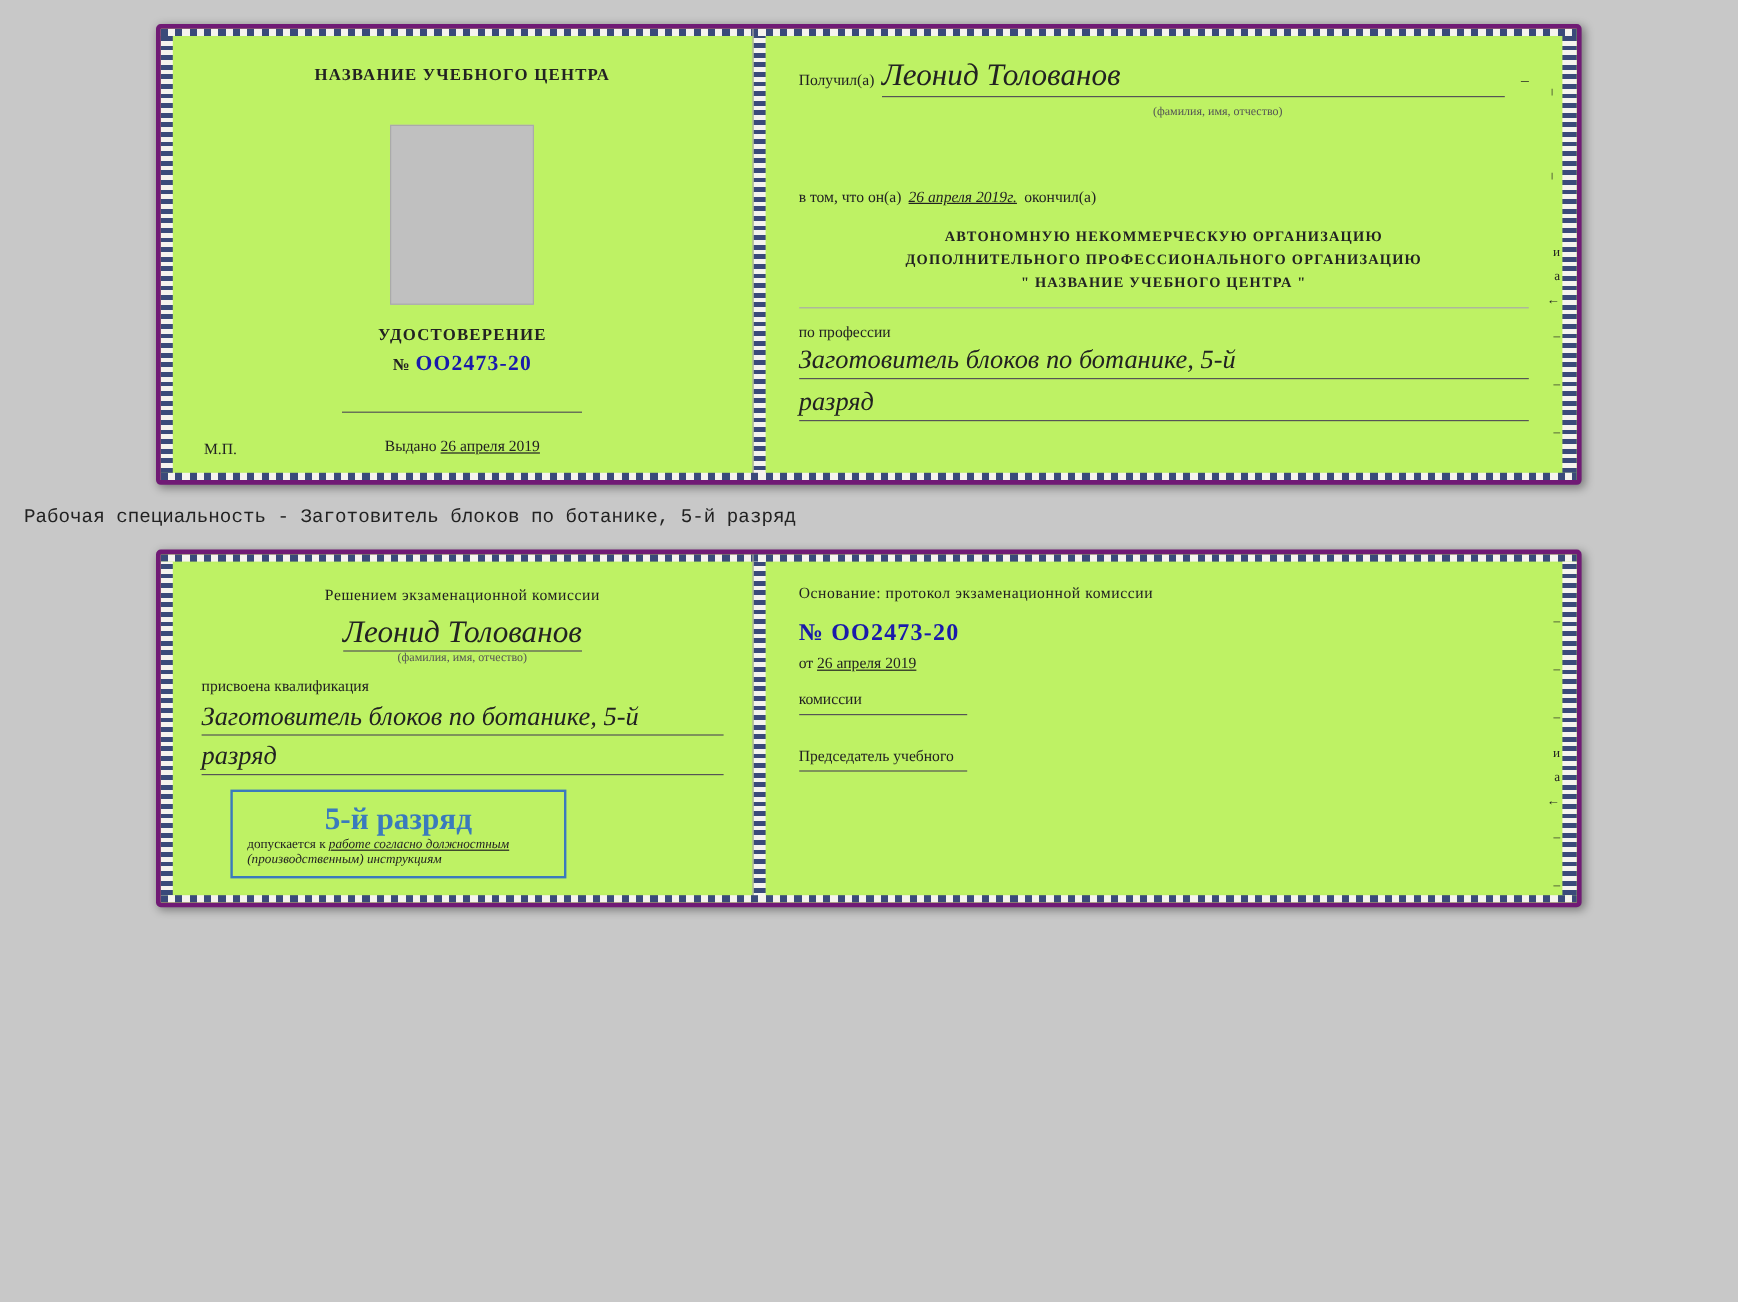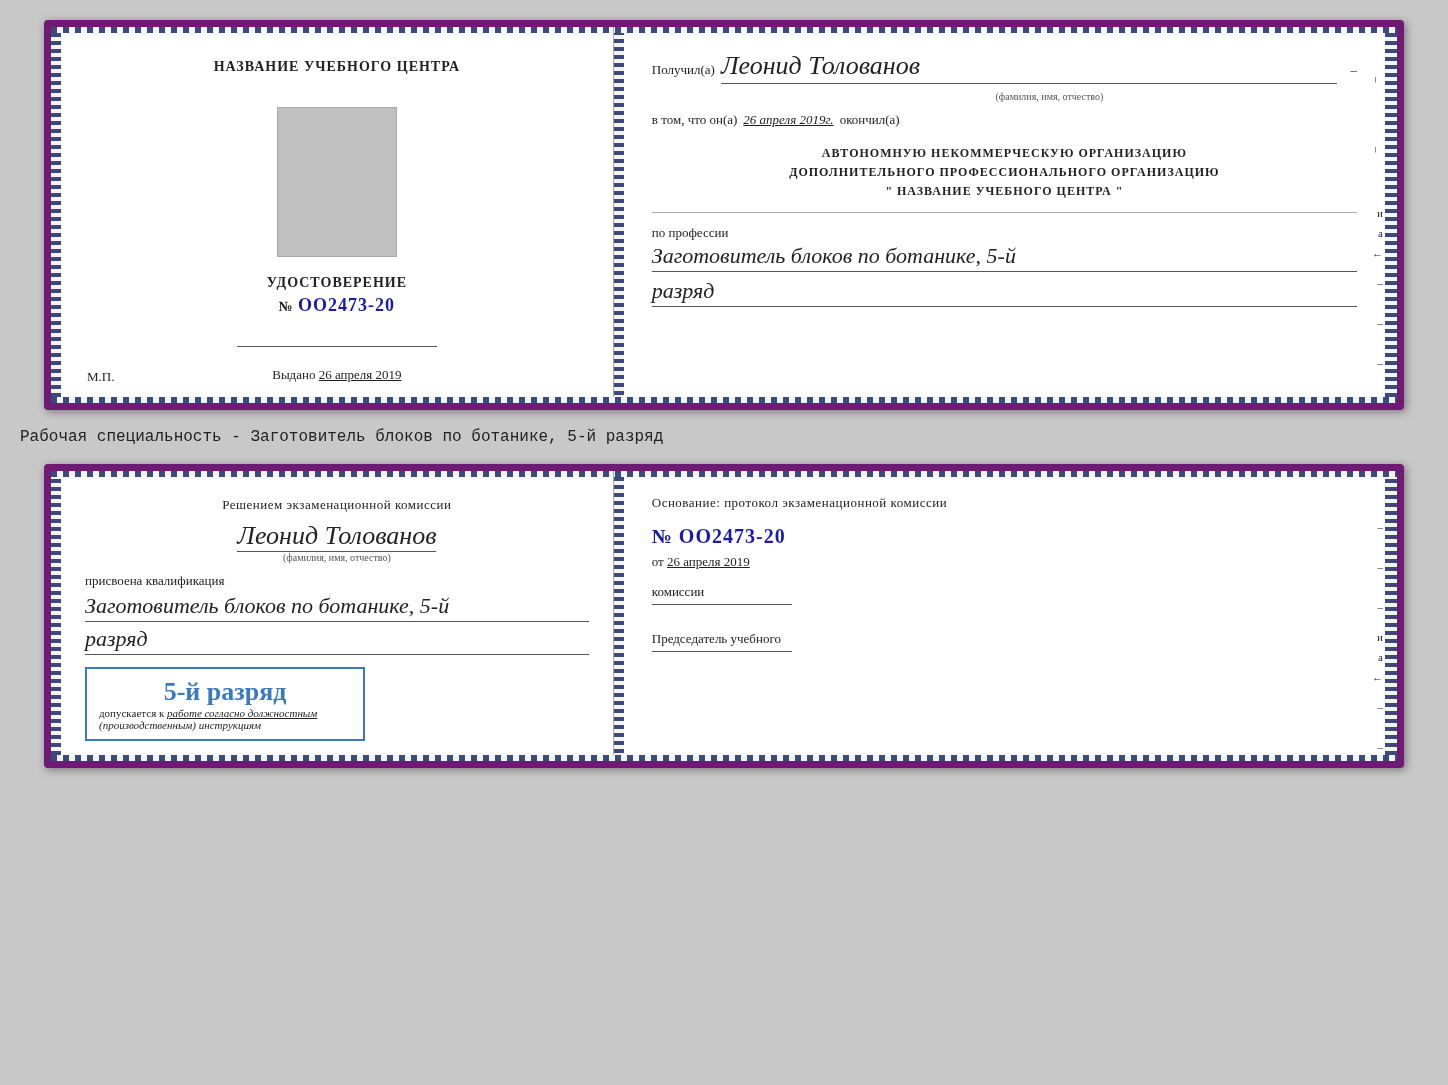--- a/index.html
+++ b/index.html
@@ -9,24 +9,24 @@
       width: 1448px;
       min-height: 1085px;
       display: flex;
       flex-direction: column;
       align-items: center;
       padding: 20px;
       gap: 18px;
     }
 
     .document-card {
-      background: #ffffff;
-      border: 7px solid #701a75;
+      background: #bef264;
+      border: 4px solid #701a75;
       border-radius: 4px;
-      width: 1360px;
+      width: 1188px;
       display: flex;
       position: relative;
       overflow: hidden;
       box-shadow: inset 0 0 8px rgba(0,0,0,0.2), 2px 2px 8px rgba(0,0,0,0.4);
     }
 
     
     .document-card::before {
       content: '';
       position: absolute;
@@ -288,21 +288,21 @@
 
     <div style="display:flex;align-items:baseline;gap:6px;margin-bottom:2px;">
       <span style="font-size:13px;color:#222;">Получил(а)</span>
       <span class="handwritten-name" style="border-bottom:1px solid #555;padding-bottom:2px;flex:1;">Леонид Толованов</span>
       <span style="font-size:13px;color:#222;margin-left:8px;">–</span>
     </div>
     <div style="text-align:center;margin-left:90px;margin-bottom:8px;">
       <span style="font-size:10px;color:#555;">(фамилия, имя, отчество)</span>
     </div>
 
-    <div style="display:flex;align-items:baseline;gap:6px;margin-bottom:8px;font-size:13px;color:#222;">
+    <div style="display:flex;align-items:baseline;gap:6px;margin-bottom:8px;font-size:13px;color:#222;margin-top:47px;">
       <span>в том, что он(а)</span>
       <span style="font-style:italic;text-decoration:underline;">26 апреля 2019г.</span>
       <span>окончил(а)</span>
     </div>
 
     <div class="org-block">
       <div>АВТОНОМНУЮ НЕКОММЕРЧЕСКУЮ ОРГАНИЗАЦИЮ</div>
       <div>ДОПОЛНИТЕЛЬНОГО ПРОФЕССИОНАЛЬНОГО ОРГАНИЗАЦИЮ</div>
       <div>"   НАЗВАНИЕ УЧЕБНОГО ЦЕНТРА   "</div>
     </div>
@@ -338,21 +338,21 @@
     <div style="margin-top:4px;align-self:center;">
       <span class="handwritten-name" style="border-bottom:1px solid #555;display:block;text-align:center;">Леонид Толованов</span>
       <span style="font-size:10px;color:#555;display:block;text-align:center;">(фамилия, имя, отчество)</span>
     </div>
 
     <div style="font-size:13px;color:#222;margin-top:10px;margin-bottom:4px;">присвоена квалификация</div>
 
     <span class="qualification-handwritten" style="width:100%;">Заготовитель блоков по ботанике, 5-й</span>
     <span class="razryad-handwritten" style="width:100%;margin-top:4px;">разряд</span>
 
-    <div class="stamp-box" style="margin-top:12px;align-self:flex-start;border-color:#3a7abd;width:280px;">
+    <div class="stamp-box" style="margin-top:12px;align-self:flex-start;border-color:#3a7abd;width:280px;margin-left:24px;">
       <span class="stamp-rank" style="color:#3a7abd;font-size:26px;font-weight:bold;display:block;text-align:center;">5-й разряд</span>
       <div style="font-size:11px;color:#222;">
         <span>допускается к</span>
         <span style="font-style:italic;text-decoration:underline;">работе согласно должностным</span>
         <br>
         <span style="font-style:italic;">(производственным) инструкциям</span>
       </div>
     </div>
   </div>
 

